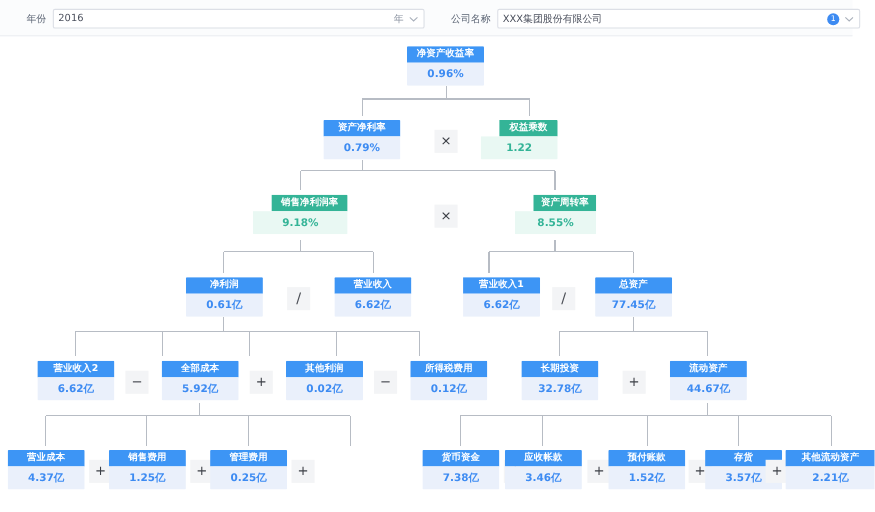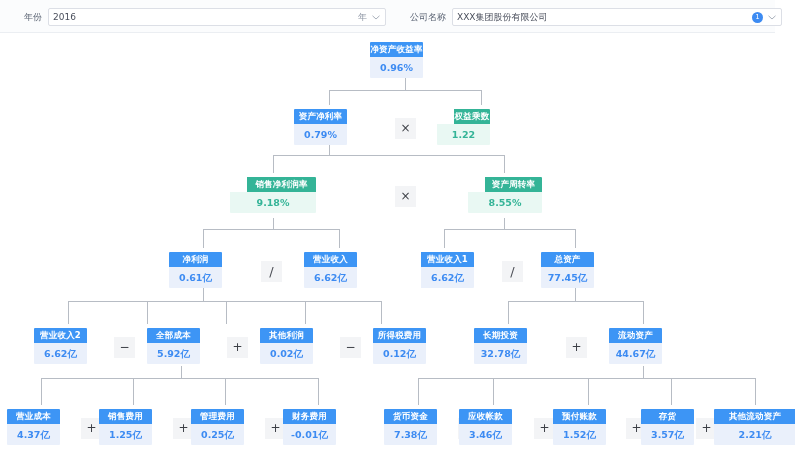--- a/index.html
+++ b/index.html
@@ -107,21 +107,21 @@
     position: absolute;
     left: 0; top: 0;
     width: 795px;
     height: 432px;
     pointer-events: none;
   }
 
   
   .node {
     position: absolute;
-    width: 53px;
+    width: 70px;
     border-radius: 1px;
     overflow: hidden;
     text-align: center;
   }
   .node .node-head {
     height: 15px;
     line-height: 15px;
     font-size: 8.5px;
     font-weight: bold;
     color: #ffffff;
@@ -328,24 +328,20 @@
   <div class="node blue" style="left:99px; top:376px;">
     <div class="node-head">销售费用</div>
     <div class="node-val">1.25亿</div>
   </div>
   <div class="op" style="left:173px; top:385px;">+</div>
   <div class="node blue" style="left:191px; top:376px;">
     <div class="node-head">管理费用</div>
     <div class="node-val">0.25亿</div>
   </div>
   <div class="op" style="left:265px; top:385px;">+</div>
-  <div class="node blue" style="left:283px; top:376px;">
-    <div class="node-head">财务费用</div>
-    <div class="node-val">-0.01亿</div>
-  </div>
 
   <div class="node blue" style="left:384px; top:376px;">
     <div class="node-head">货币资金</div>
     <div class="node-val">7.38亿</div>
   </div>
   <div class="op" style="left:458px; top:385px;">+</div>
   <div class="node blue" style="left:459px; top:376px;">
     <div class="node-head">应收帐款</div>
     <div class="node-val">3.46亿</div>
   </div>

